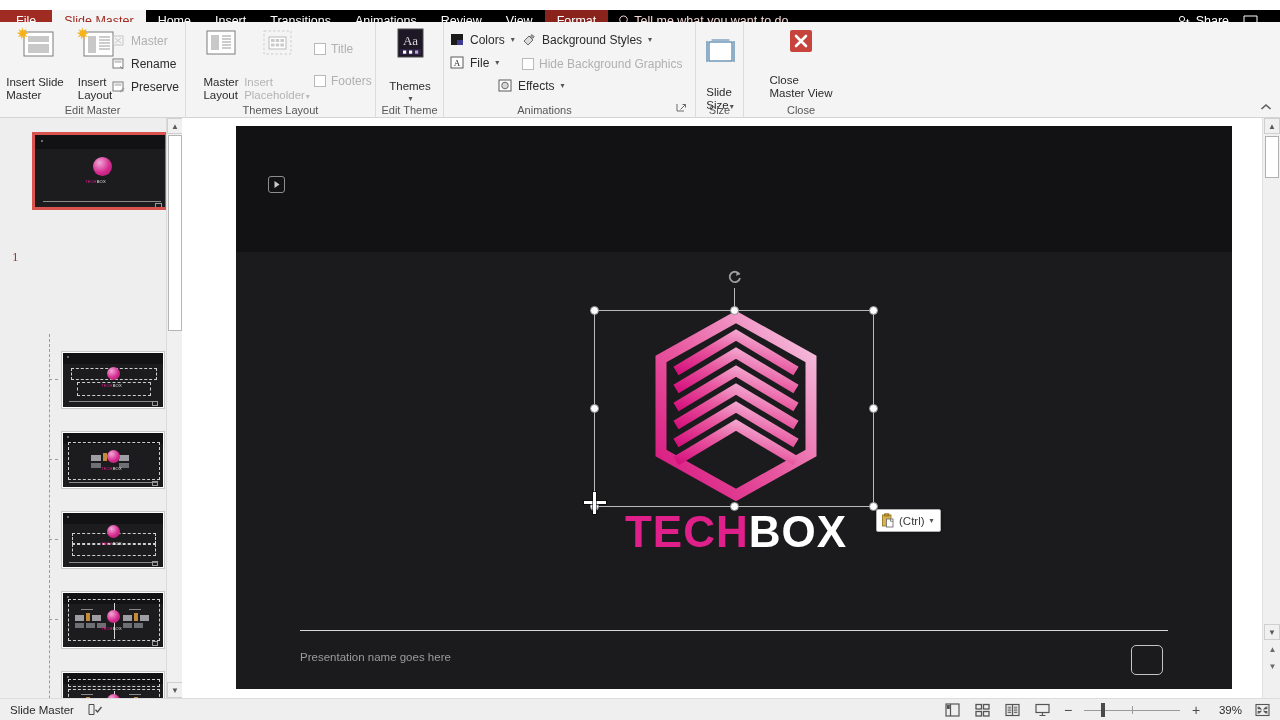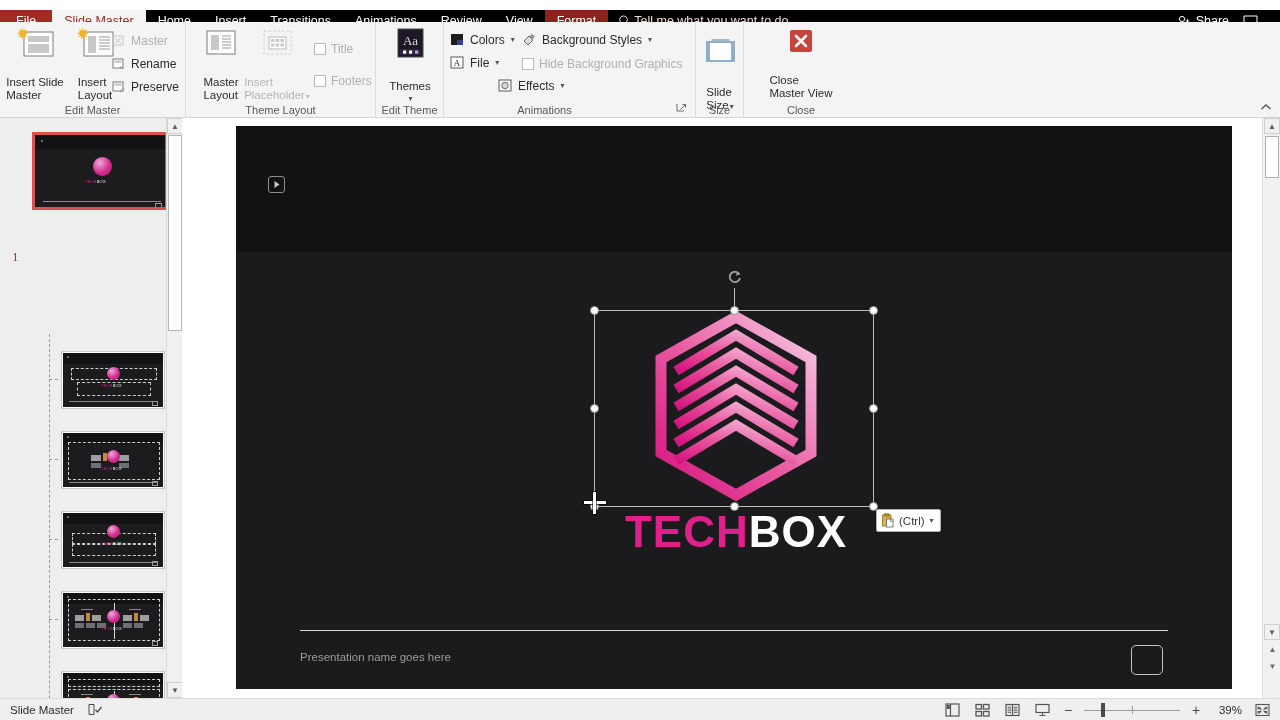--- a/index.html
+++ b/index.html
@@ -440,21 +440,21 @@
     </div>
 
     <div class="smallbtn dim" style="left:128px; top:20px;">
       <span class="chk"></span>
       <span>Title</span>
     </div>
     <div class="smallbtn dim" style="left:128px; top:52px;">
       <span class="chk"></span>
       <span>Footers</span>
     </div>
-    <div class="rgroup-label">Theme Layout</div>
+    <div class="rgroup-label">Themes Layout</div>
   </div>
 
   <div class="rgroup" style="left:376px; width:68px;">
     <div class="bigbtn" style="left:1px; top:6px;">
       <span class="ic">
         <svg width="40" height="36" viewBox="0 0 40 36">
           <rect x="8" y="1" width="25" height="28" fill="#1e1726" stroke="#4a4a4a" stroke-width="1"></rect>
           <text x="20.5" y="17" font-family="Liberation Serif, serif" font-size="13" fill="#d8d8d8" text-anchor="middle">Aa</text>
           <rect x="10" y="21" width="21" height="6" fill="#2c2140"></rect>
           <rect x="13" y="22.5" width="3.2" height="3.2" fill="#ffffff"></rect>

